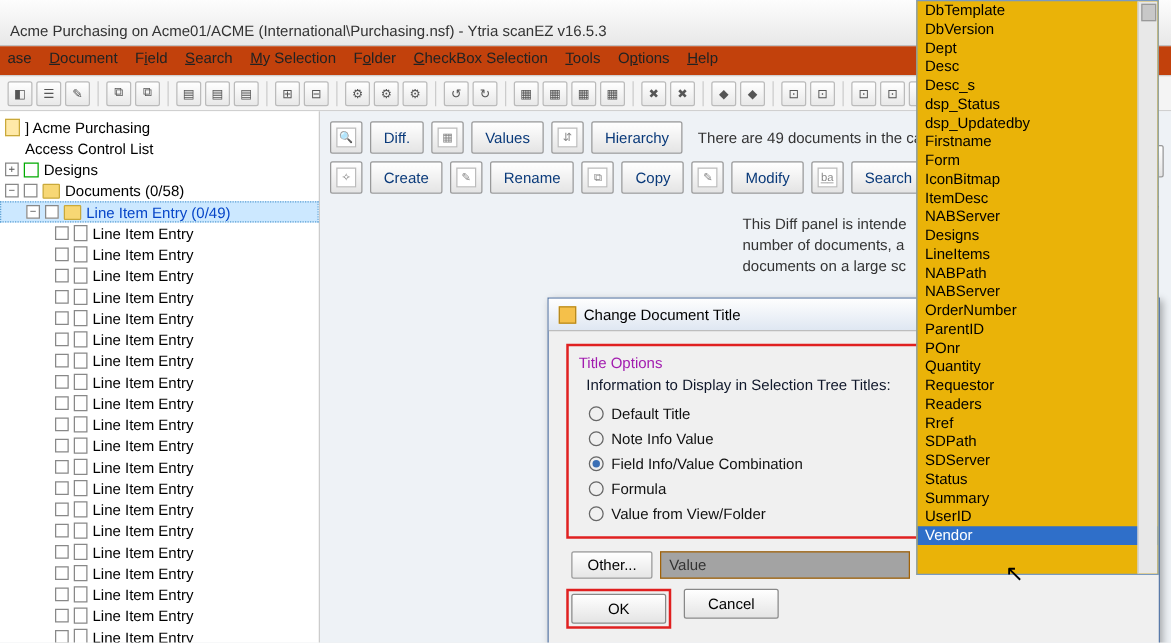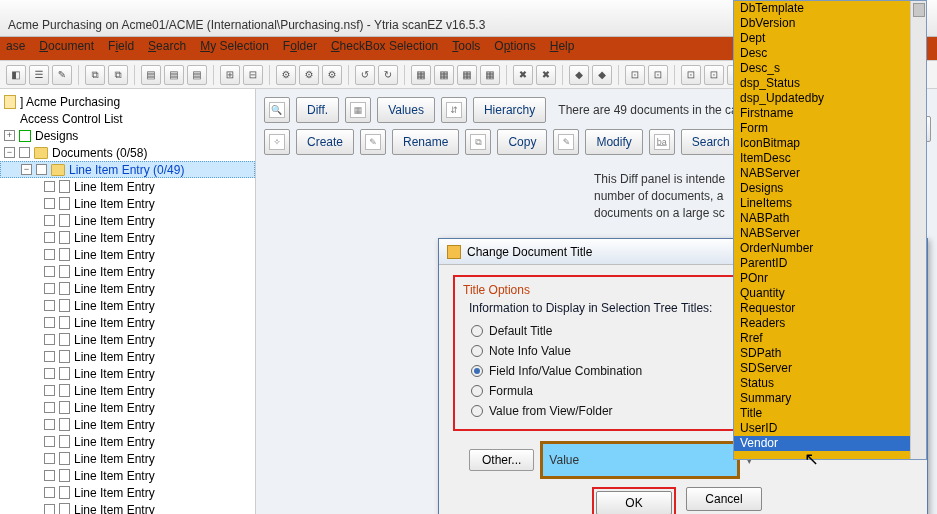--- a/index.html
+++ b/index.html
@@ -42,29 +42,29 @@
 .fieldlist .item.sel { background:#2f6fc9; color:#fff;}
 .fieldlist .scroll { position:absolute; top:0; right:0; width:16px; height:100%; background:#e8e8e8; border-left:1px solid #ccc;}
 .fieldlist .scroll .thumb { position:absolute; top:2px; left:2px; width:12px; height:14px; background:#c8c8c8; border:1px solid #999;}
 
 
 .dialog { position:absolute; left:438px; top:238px; width:490px; background:#f0f0f0; border:1px solid #5a7aa8; box-shadow:2px 2px 6px rgba(0,0,0,.3); z-index:30;}
 .dialog .dlg-title { background:linear-gradient(#fefefe,#dfe7f2); height:26px; display:flex; align-items:center; padding:0 8px; gap:6px; border-bottom:1px solid #bdbdbd; position:relative;}
 .dialog .dlg-title .x { position:absolute; right:4px; top:3px; width:40px; height:18px; background:#d04a3a; border:2px solid #c62f2f; color:#fff; display:flex;align-items:center;justify-content:center; font-weight:bold; font-size:11px;}
 .dlg-body { padding:10px 14px 12px 14px; position:relative;}
 .redbox { border:2px solid #e02020; padding:6px 8px 8px 8px; margin-bottom:10px;}
-.fieldset-label { color:#c2410c; margin-bottom:4px;}
+.fieldset-label { color:#a21caf; margin-bottom:4px;}
 .subtitle { color:#0f172a; margin:2px 0 6px 6px;}
 .radio-row { display:flex; align-items:center; gap:6px; height:20px; padding-left:8px; color:#111;}
 .radio { width:12px;height:12px;border:1px solid #666;border-radius:50%; display:flex;align-items:center;justify-content:center;}
 .radio.sel::after { content:""; width:6px;height:6px;background:#3a6fb5;border-radius:50%;}
-.other-row { display:flex; gap:6px; align-items:center; margin:6px 0 0 16px;}
+.other-row { display:flex; gap:6px; align-items:center; margin:6px 0 0 4px;}
 .other-btn { height:22px; padding:0 12px; background:linear-gradient(#fff,#e6e6e6); border:1px solid #999; border-radius:2px;}
-.value-input { flex:1; height:22px; border:3px solid #a16207; background:#7dd3fc; padding:16px 6px; color:#333; max-width:200px;}
-.dlg-footer { display:flex; justify-content:center; gap:10px; padding:8px 12px 12px 0;}
+.value-input { flex:1; height:22px; border:1px solid #a16207; background:#a3a3a3; padding:0 6px; color:#333; max-width:200px;}
+.dlg-footer { display:flex; justify-content:flex-start; gap:10px; padding:8px 12px 12px 0;}
 .dlg-btn { width:76px; height:24px; background:linear-gradient(#fff,#e4e4e4); border:1px solid #888; border-radius:2px;}
 .ok-wrap { border:2px solid #e02020; padding:2px;}
 .link-right { position:absolute; right:14px; top:226px; color:#1a5fc9; text-decoration:underline; z-index:25;}
 .ers-btn { position:absolute; right:6px; top:116px; height:26px; padding:0 8px; background:linear-gradient(#fff,#e4e4e4); border:1px solid #999; border-radius:2px; z-index:20;}
 .cursor { position:absolute; left:804px; top:448px; z-index:60; font-size:18px; color:#000; pointer-events:none;}
 </style>
 </head>
 <body>
 
 <div class="titlebar">
@@ -416,21 +416,20 @@
       <div class="item">ParentID</div>
       <div class="item">POnr</div>
       <div class="item">Quantity</div>
       <div class="item">Requestor</div>
       <div class="item">Readers</div>
       <div class="item">Rref</div>
       <div class="item">SDPath</div>
       <div class="item">SDServer</div>
       <div class="item">Status</div>
       <div class="item">Summary</div>
-      <div class="item">Title</div>
       <div class="item">UserID</div>
       <div class="item sel">Vendor</div>
     </div>
   <div class="scroll">
       <div class="thumb"></div>
     </div>
 </div>
 
 <div class="cursor">↖</div>
 

